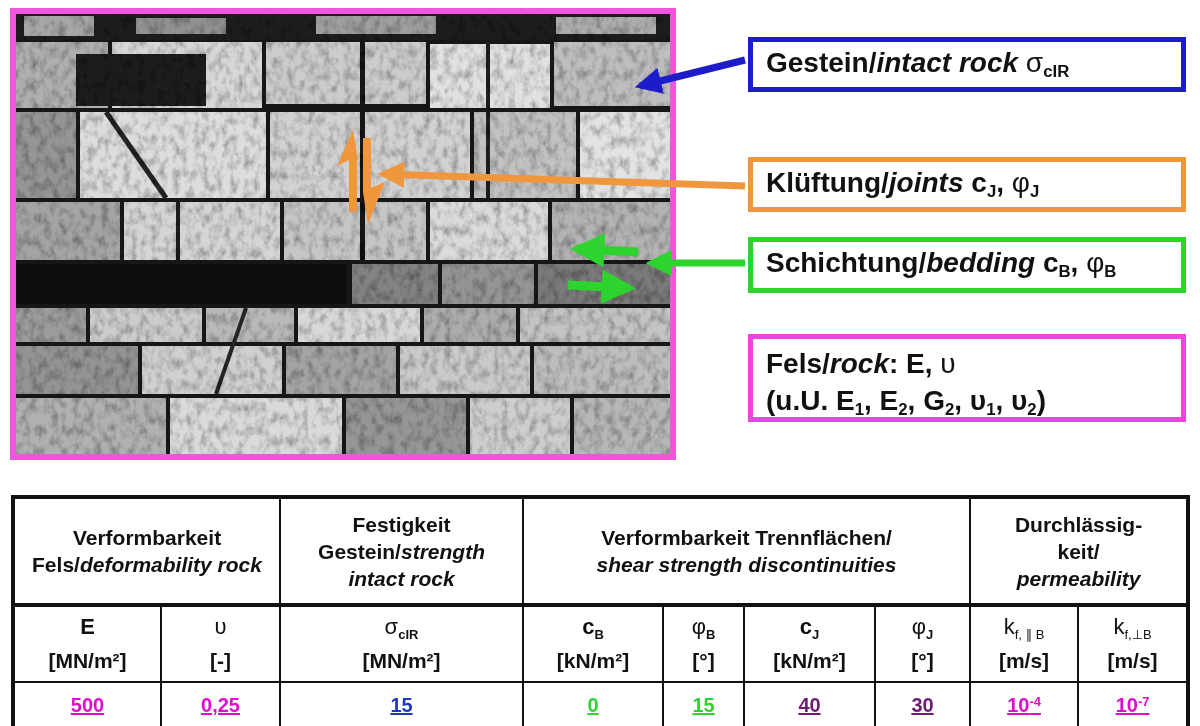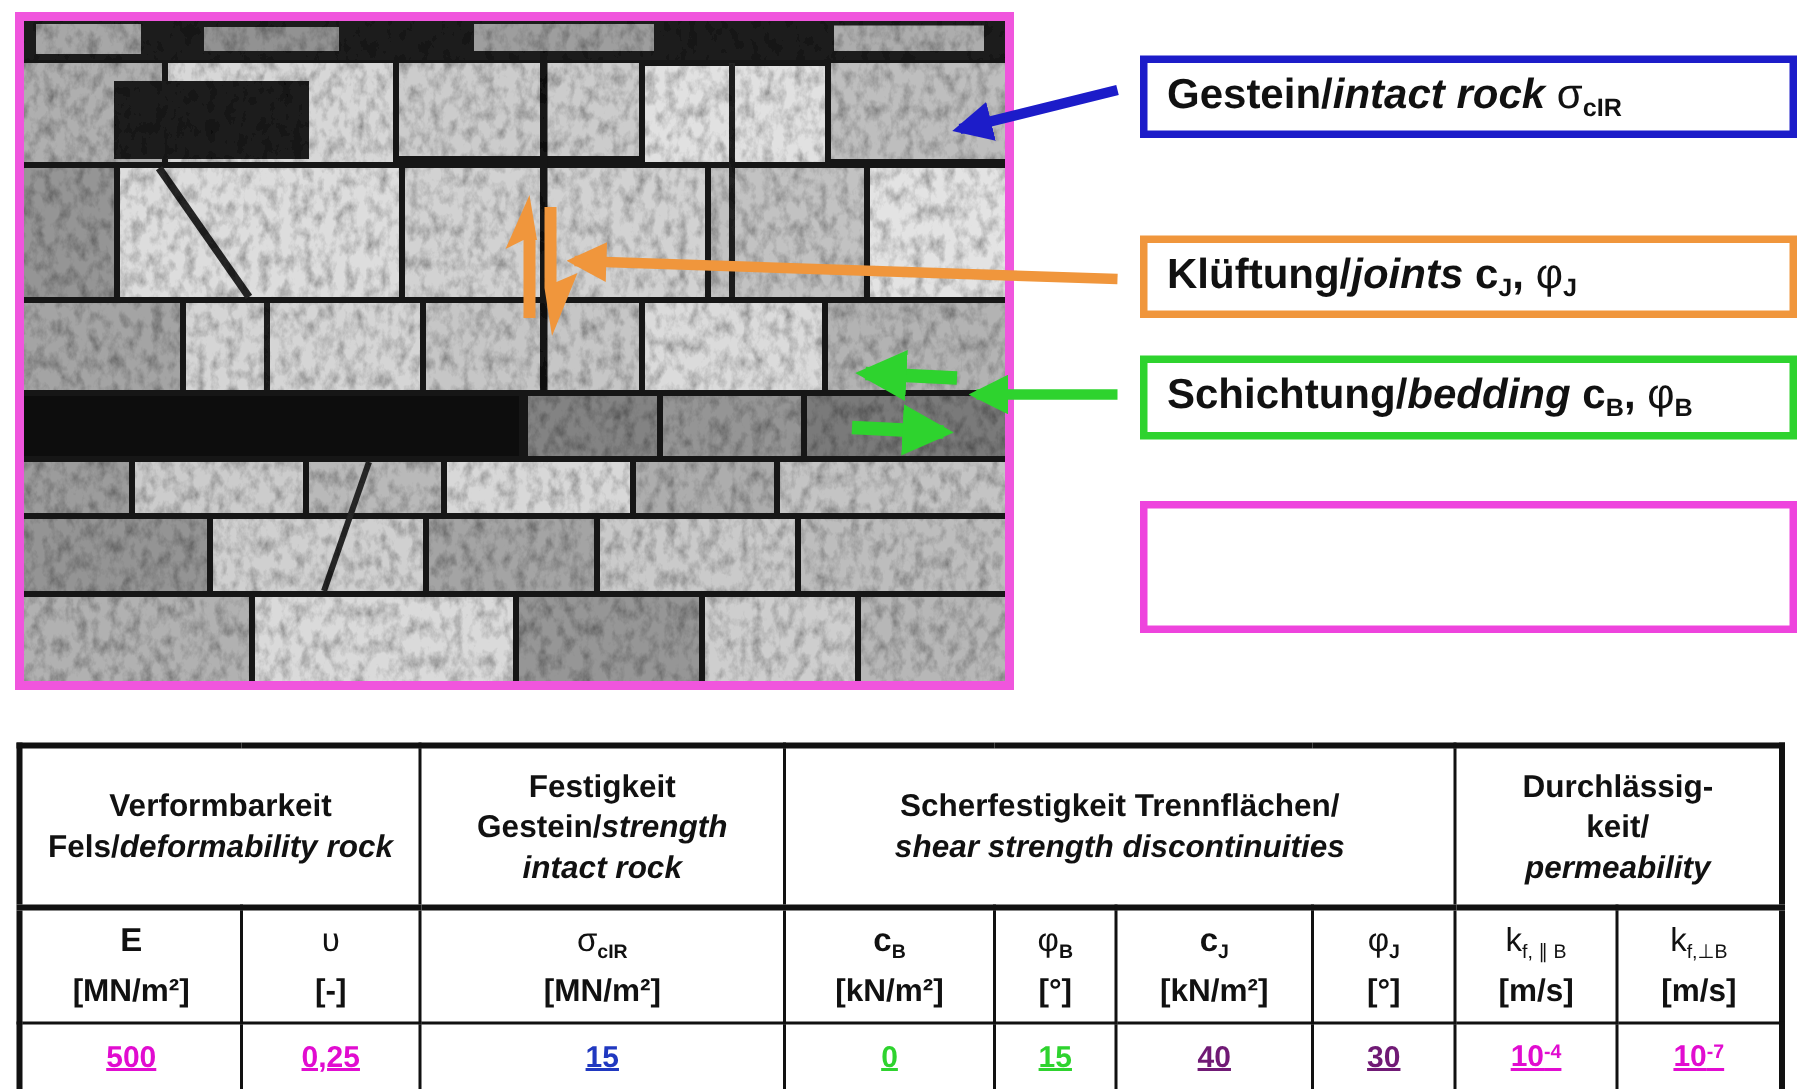--- a/index.html
+++ b/index.html
@@ -10,21 +10,21 @@
   
   .photo{
     position:absolute;left:10px;top:8px;width:654px;height:440px;
     border:6px solid #f055dd;background:#161616;
   }
   .photo svg{display:block;}
   
   .callout{
     position:absolute;left:748px;width:438px;box-sizing:border-box;
     background:#fff;display:flex;align-items:center;
-    padding-left:13px;font-size:28px;font-weight:bold;white-space:nowrap;margin-left:12px;
+    padding-left:13px;font-size:28px;font-weight:bold;white-space:nowrap;
   }
   .callout.b-blue   {top:37px;height:55px;border:5px solid #1c1cc9;}
   .callout.b-orange {top:157px;height:55px;border:5px solid #f0963c;}
   .callout.b-green  {top:237px;height:56px;border:5px solid #2ed32e;}
   .callout.b-magenta{top:334px;height:88px;border:5px solid #ee44dd;display:block;padding-top:6px;line-height:37px;}
   .en{font-style:italic;}
   .gk{font-weight:normal;}
   .callout sub{font-size:0.6em;font-weight:bold;vertical-align:-0.3em;letter-spacing:0;}
   
   .arrows{position:absolute;left:0;top:0;width:1200px;height:726px;pointer-events:none;}
@@ -131,20 +131,22 @@
 
   <div class="callout b-orange">
     <span><span>Klüftung/</span><span class="en">joints</span><span><span> c</span><sub>J</sub></span><span>, </span><span class="gk"><span>φ</span><sub>J</sub></span></span>
   </div>
 
   <div class="callout b-green">
     <span><span>Schichtung/</span><span class="en">bedding</span><span><span> c</span><sub>B</sub></span><span>, </span><span class="gk"><span>φ</span><sub>B</sub></span></span>
   </div>
 
   <div class="callout b-magenta">
+    <div><span>Fels/</span><span class="en">rock</span><span>: E, </span><span class="gk">υ</span></div>
+    <div><span>(u.U. E</span><sub>1</sub><span>, E</span><sub>2</sub><span>, G</span><sub>2</sub><span>, υ</span><sub>1</sub><span>, υ</span><sub>2</sub><span>)</span></div>
   </div>
 
   <svg class="arrows" viewBox="0 0 1200 726">
     <defs>
       <marker id="mb" viewBox="0 0 10 10" refX="8" refY="5" markerWidth="3.8" markerHeight="3.8" orient="auto">
         <path d="M0,0 L10,5 L0,10 z" fill="#1c1cc9"></path>
       </marker>
       <marker id="mo" viewBox="0 0 10 10" refX="8" refY="5" markerWidth="3.8" markerHeight="3.8" orient="auto">
         <path d="M0,0 L10,5 L0,10 z" fill="#f0963c"></path>
       </marker>
@@ -180,21 +182,21 @@
     </colgroup>
     <tbody>
         <tr class="r-groups">
       <td colspan="2">
         <span class="blk">Verformbarkeit</span><span>Fels/</span><span class="en">deformability rock</span>
       </td>
       <td>
         <span class="blk">Festigkeit</span><span>Gestein/</span><span class="en">strength intact rock</span>
       </td>
       <td colspan="4">
-        <span class="blk">Scherfestigkeit Trennflächen/</span><span class="en">shear strength discontinuities</span>
+        <span class="blk">Verformbarkeit Trennflächen/</span><span class="en">shear strength discontinuities</span>
       </td>
       <td colspan="2">
         <span class="blk">Durchlässig-</span><span class="blk">keit/</span><span class="en">permeability</span>
       </td>
     </tr>
     <tr class="r-syms">
       <td><span class="sym">E</span><sub></sub><span class="unit">[MN/m²]</span></td>
       <td><span class="sym gk">υ</span><sub></sub><span class="unit">[-]</span></td>
       <td><span class="sym gk">σ</span><sub>cIR</sub><span class="unit">[MN/m²]</span></td>
       <td><span class="sym">c</span><sub>B</sub><span class="unit">[kN/m²]</span></td>

